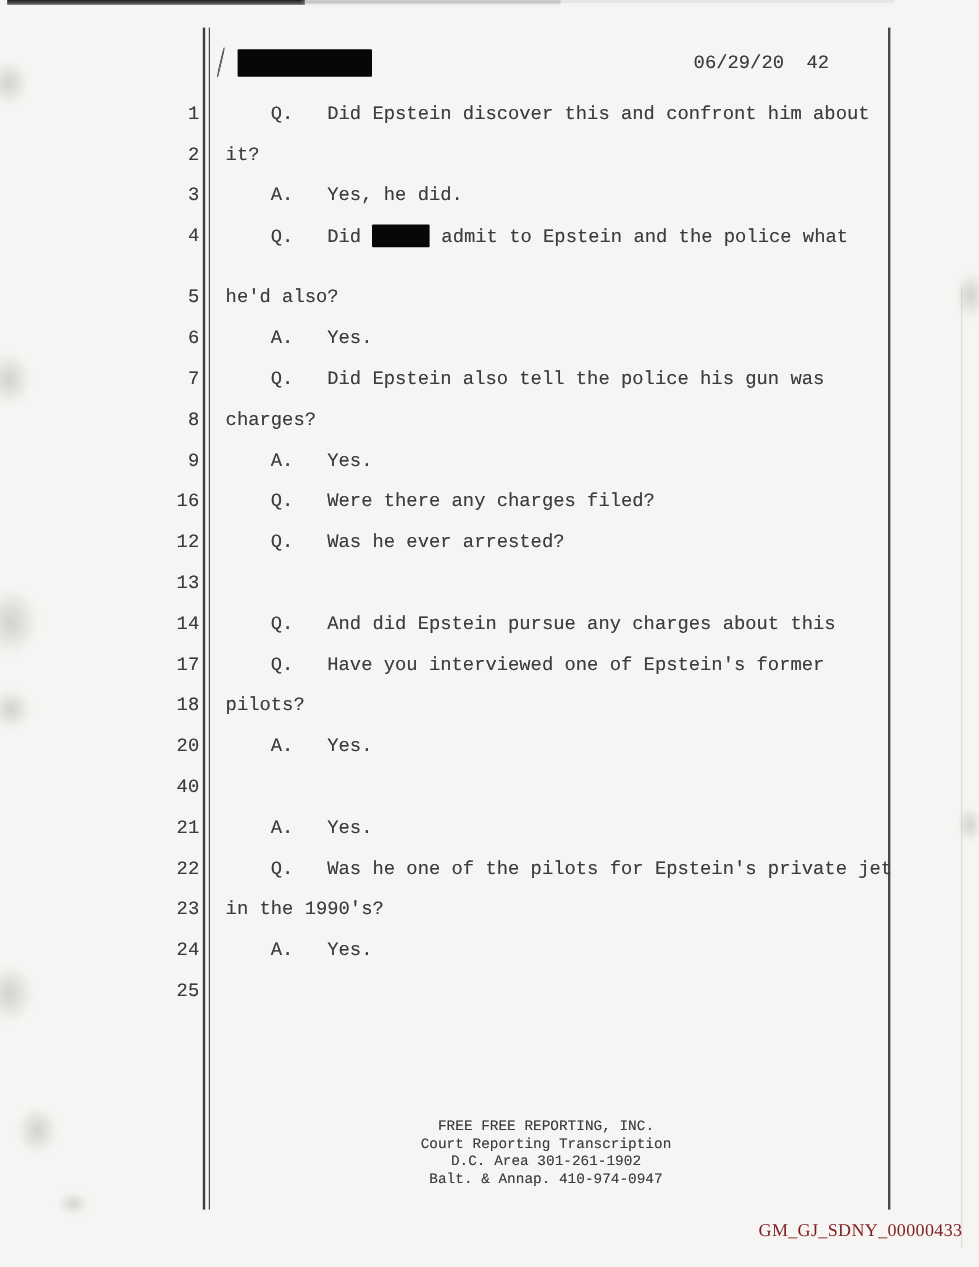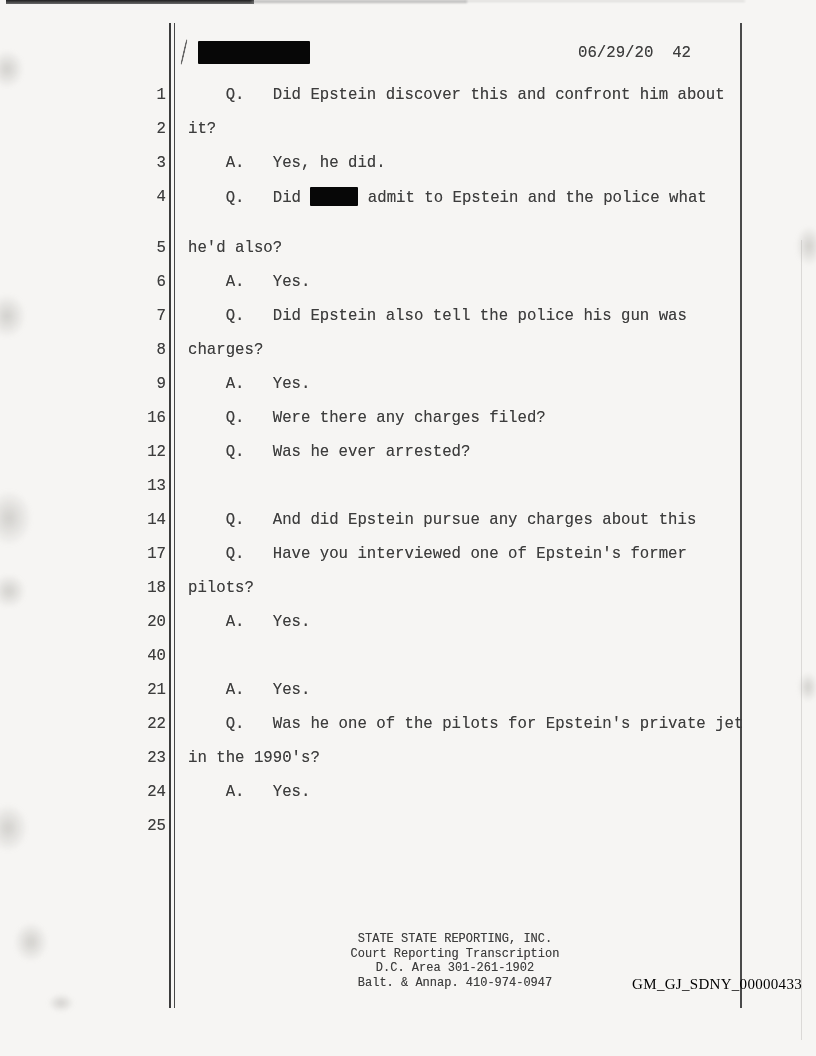--- a/index.html
+++ b/index.html
@@ -45,21 +45,21 @@
   .row{position:relative;height:34px;font-size:15.7px;line-height:20px;text-shadow:0 0 .5px rgba(70,70,70,.55);}
   .row.gap{margin-top:17px;}
   .num{position:absolute;left:118px;top:1px;width:48px;text-align:right;}
   .txt{position:absolute;left:188px;top:1px;white-space:pre;}
   .redact{display:inline-block;height:19px;background:#070707;vertical-align:-4px;border-radius:1px;}
 
   
   .footer{position:absolute;left:285px;top:932px;width:340px;text-align:center;font-size:12px;line-height:14.6px;text-shadow:0 0 .4px rgba(70,70,70,.5);}
 
   
-  .bates{position:absolute;right:14px;top:976px;font-family:"Liberation Serif","DejaVu Serif",serif;font-size:15px;color:#000000;letter-spacing:.3px;}
+  .bates{position:absolute;right:14px;top:1018px;font-family:"Liberation Serif","DejaVu Serif",serif;font-size:15px;color:#7f1d1d;letter-spacing:.3px;}
 </style>
 </head>
 <body>
 
 <div class="page">
 
   <div class="top-band-1"></div>
   <div class="top-band-2"></div>
   <div class="top-band-3"></div>
   <div class="smudge sm1"></div>
@@ -163,21 +163,21 @@
       <div class="row">
         <span class="num">24</span>
         <span class="txt">    A.   Yes.</span>
       </div>
       <div class="row">
         <span class="num">25</span>
       </div>
     </div>
 
   <div class="footer">
-    <div>STATE STATE REPORTING, INC.</div>
+    <div>FREE FREE REPORTING, INC.</div>
     <div>Court Reporting  Transcription</div>
     <div>D.C. Area 301-261-1902</div>
     <div>Balt. &amp; Annap. 410-974-0947</div>
   </div>
 
   <div class="bates">GM_GJ_SDNY_00000433</div>
 
 </div>
 
 </body></html>

